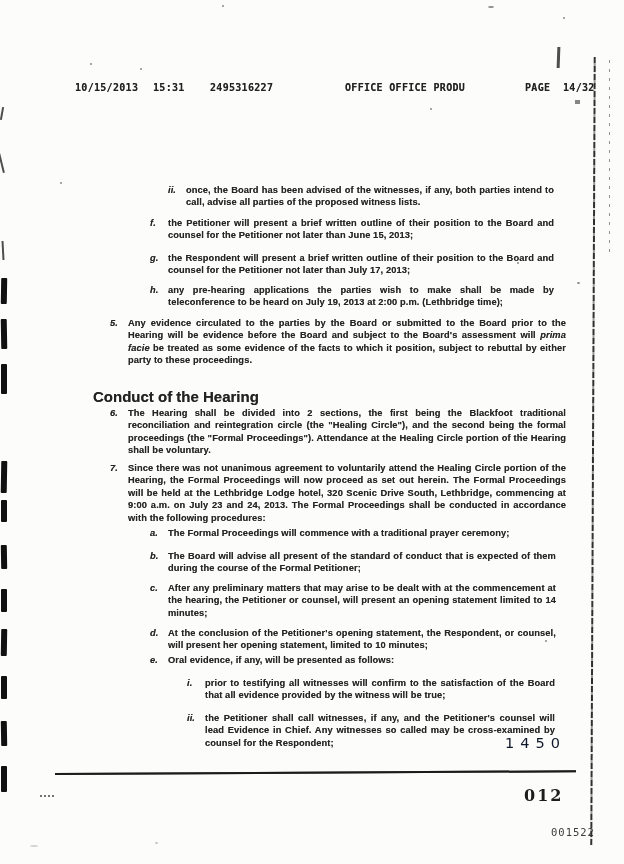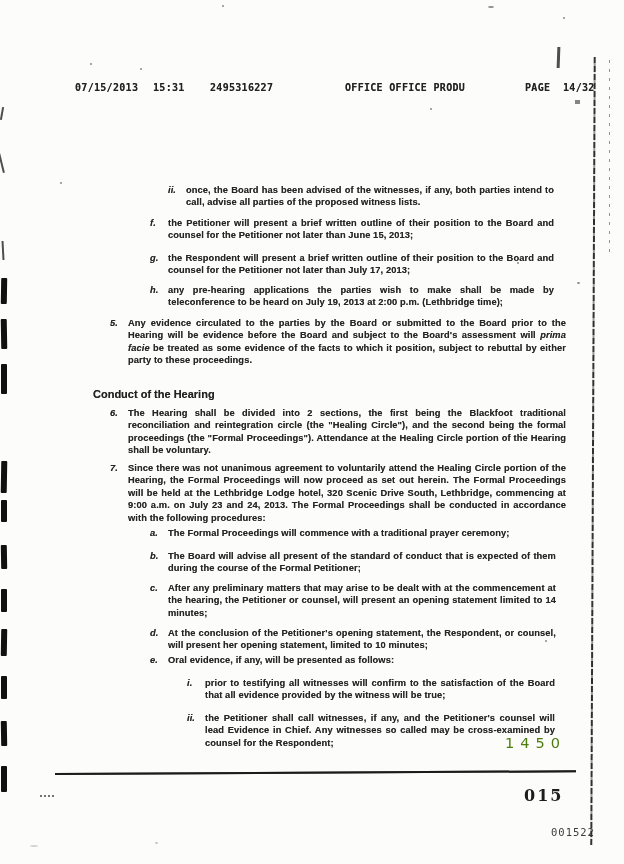--- a/index.html
+++ b/index.html
@@ -29,29 +29,29 @@
   }
   .item .txt{display:block;text-align:justify;}
   .item .marker{position:absolute;left:-18px;top:0;font-style:italic;}
   .lvl1{left:128px;width:438px;}
   .lvl2{left:168px;width:386px;}
   .lvl2a{left:168px;width:388px;}
   .lvl3top{left:186px;width:368px;}
   .lvl3{left:205px;width:350px;}
   .heading{
     position:absolute;left:93px;top:388px;
-    font-size:11px;font-weight:700;color:#222;
+    font-size:15px;font-weight:700;color:#222;
     text-shadow:0 0 .6px rgba(30,30,30,.6);
   }
   .ital{font-style:italic;}
   
   .stamp-1450{
     position:absolute;left:505px;top:735px;
     font-family:"DejaVu Sans",sans-serif;
-    font-size:14.5px;font-weight:400;color:#4d7c0f;
+    font-size:14.5px;font-weight:400;color:#0f172a;
     letter-spacing:6px;white-space:nowrap;
   }
   .stamp-015{
     position:absolute;left:524px;top:786px;
     font-family:"DejaVu Serif",serif;
     font-size:16px;font-weight:700;color:#1d1d1d;
     letter-spacing:2px;
   }
   .stamp-001522{
     position:absolute;left:551px;top:826px;
@@ -87,21 +87,21 @@
     position:absolute;left:40px;top:795px;width:16px;height:2px;
     background:repeating-linear-gradient(90deg,rgba(0,0,0,.55) 0 2px,transparent 2px 4px);
   }
 </style>
 </head>
 <body>
 
 <div class="page">
 
   <div class="fax-header">
-    <span style="left:75px">07/15/2013</span>
+    <span style="left:75px">10/15/2013</span>
     <span style="left:153px">15:31</span>
     <span style="left:210px">2495316227</span>
     <span style="left:345px">OFFICE OFFICE PRODU</span>
     <span style="left:525px">PAGE</span>
     <span style="left:563px">14/32</span>
   </div>
 
   <div class="item lvl3top" style="top:184px">
     <span class="marker">ii.</span>
     <span class="txt">once, the Board has been advised of the witnesses, if any, both parties intend to call, advise all parties of the proposed witness lists.</span>
@@ -161,21 +161,21 @@
   <div class="item lvl3" style="top:677px">
     <span class="marker">i.</span>
     <span class="txt">prior to testifying all witnesses will confirm to the satisfaction of the Board that all evidence provided by the witness will be true;</span>
   </div>
   <div class="item lvl3" style="top:712px">
     <span class="marker">ii.</span>
     <span class="txt">the Petitioner shall call witnesses, if any, and the Petitioner's counsel will lead Evidence in Chief. Any witnesses so called may be cross-examined by counsel for the Respondent;</span>
   </div>
 
   <div class="stamp-1450">1450</div>
-  <div class="stamp-015">015</div>
+  <div class="stamp-015">012</div>
   <div class="stamp-001522">001522</div>
 
   <div class="hrule"></div>
   <div class="vline-right"></div>
   <div class="vline-faint"></div>
 
   <div class="dash" style="top:278px;height:26px;transform:rotate(1deg)"></div>
   <div class="dash" style="top:319px;height:30px;transform:rotate(-1deg)"></div>
   <div class="dash" style="top:364px;height:30px"></div>
   <div class="dash" style="top:461px;height:32px;transform:rotate(1deg)"></div>

